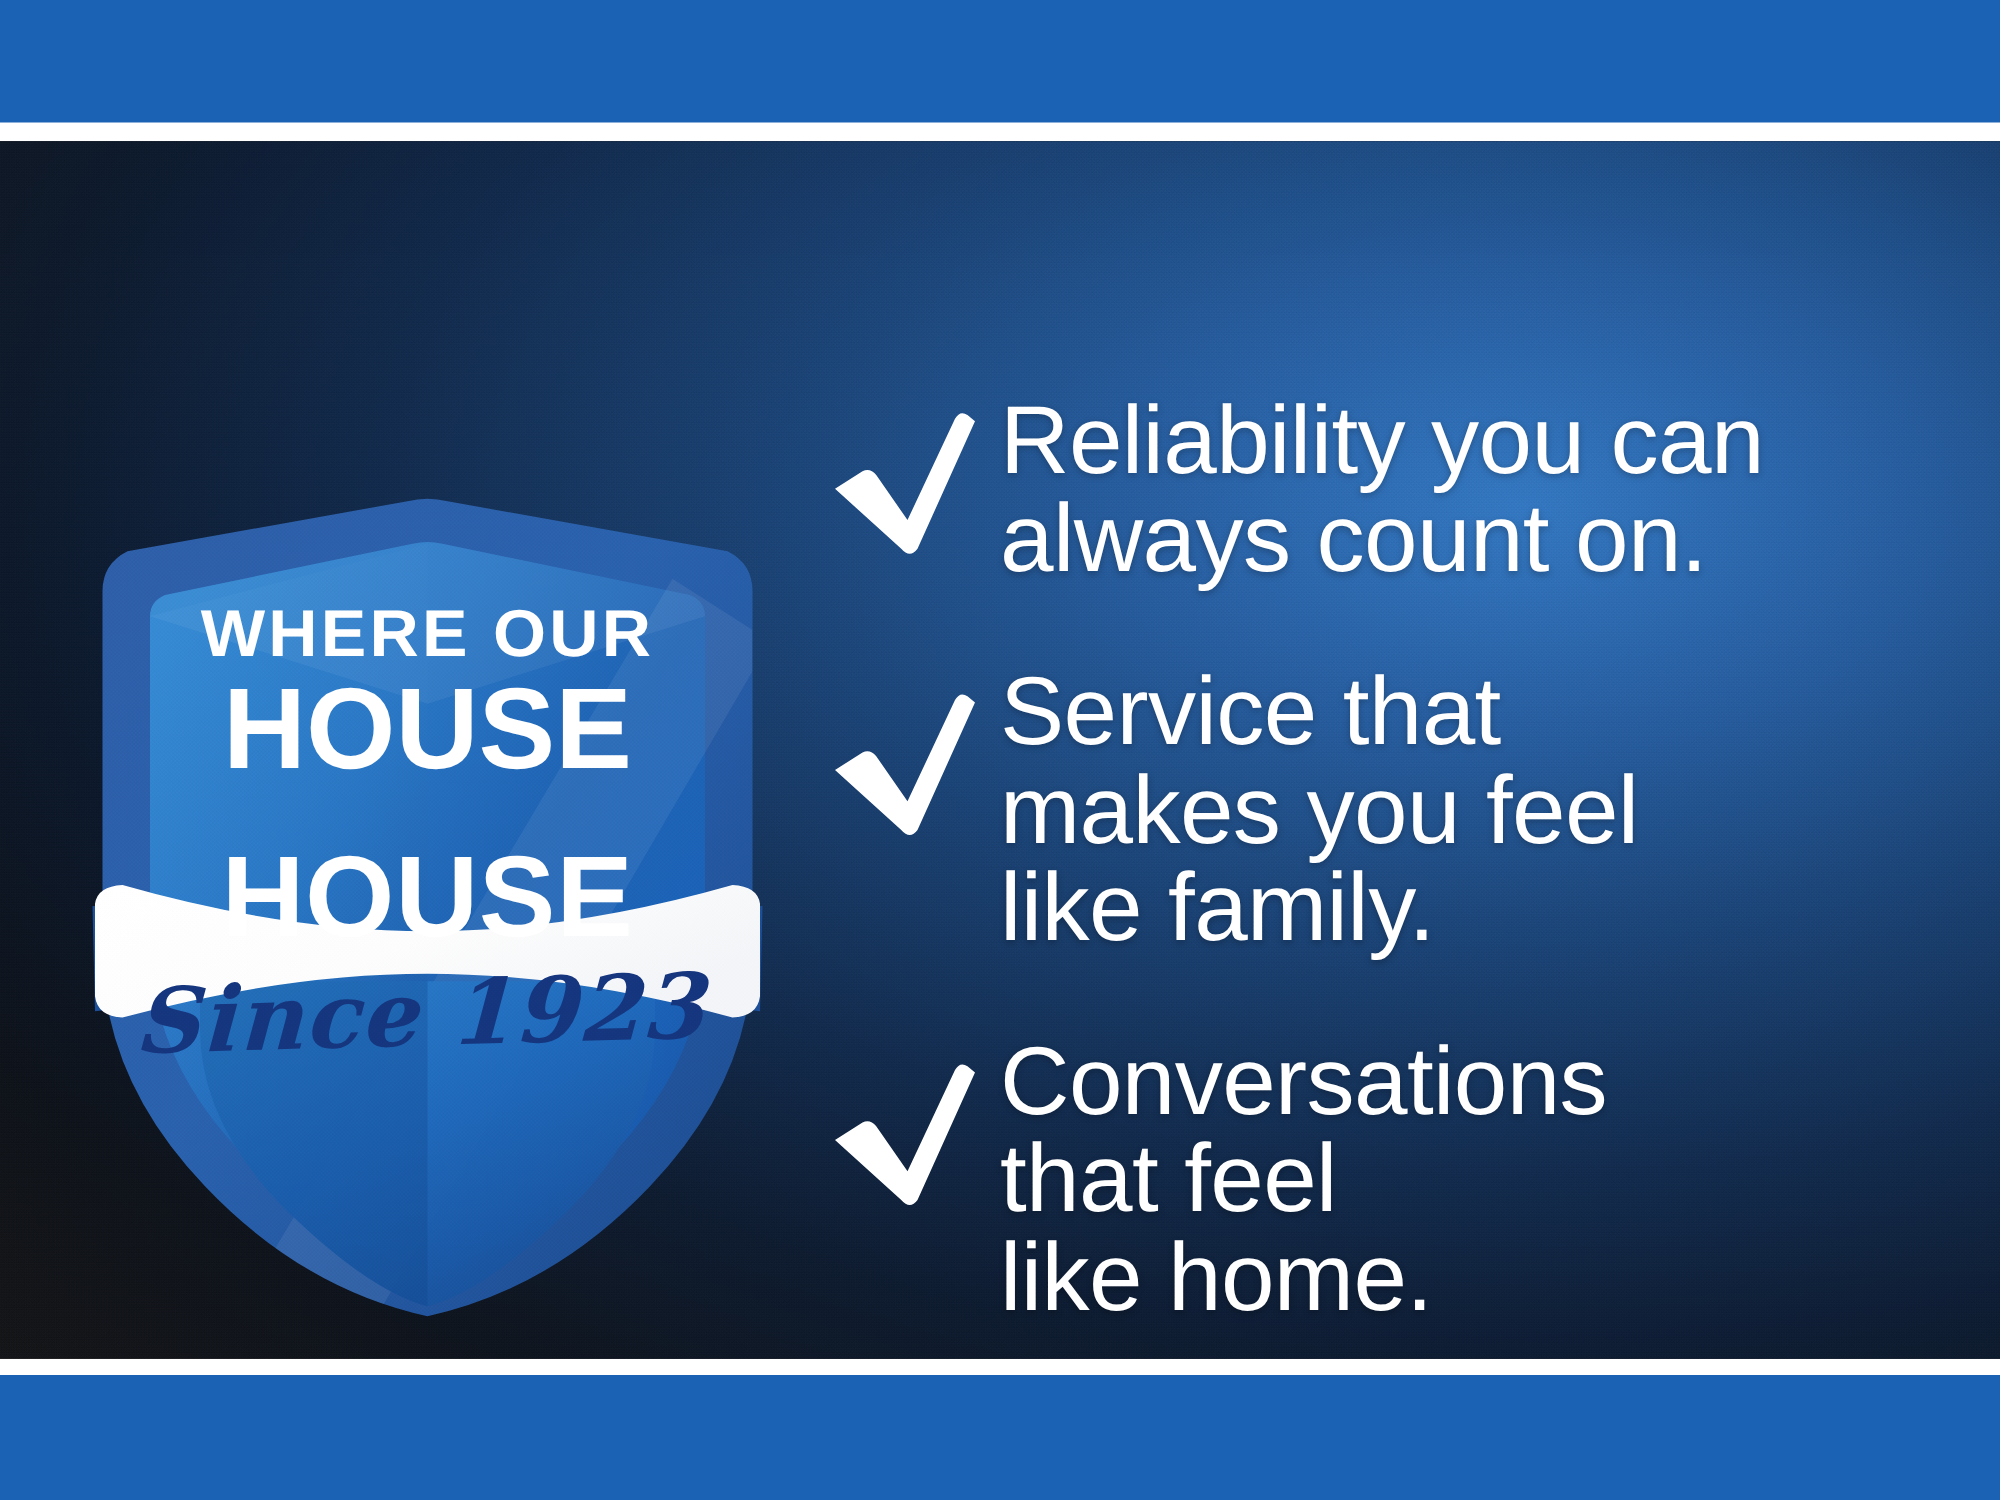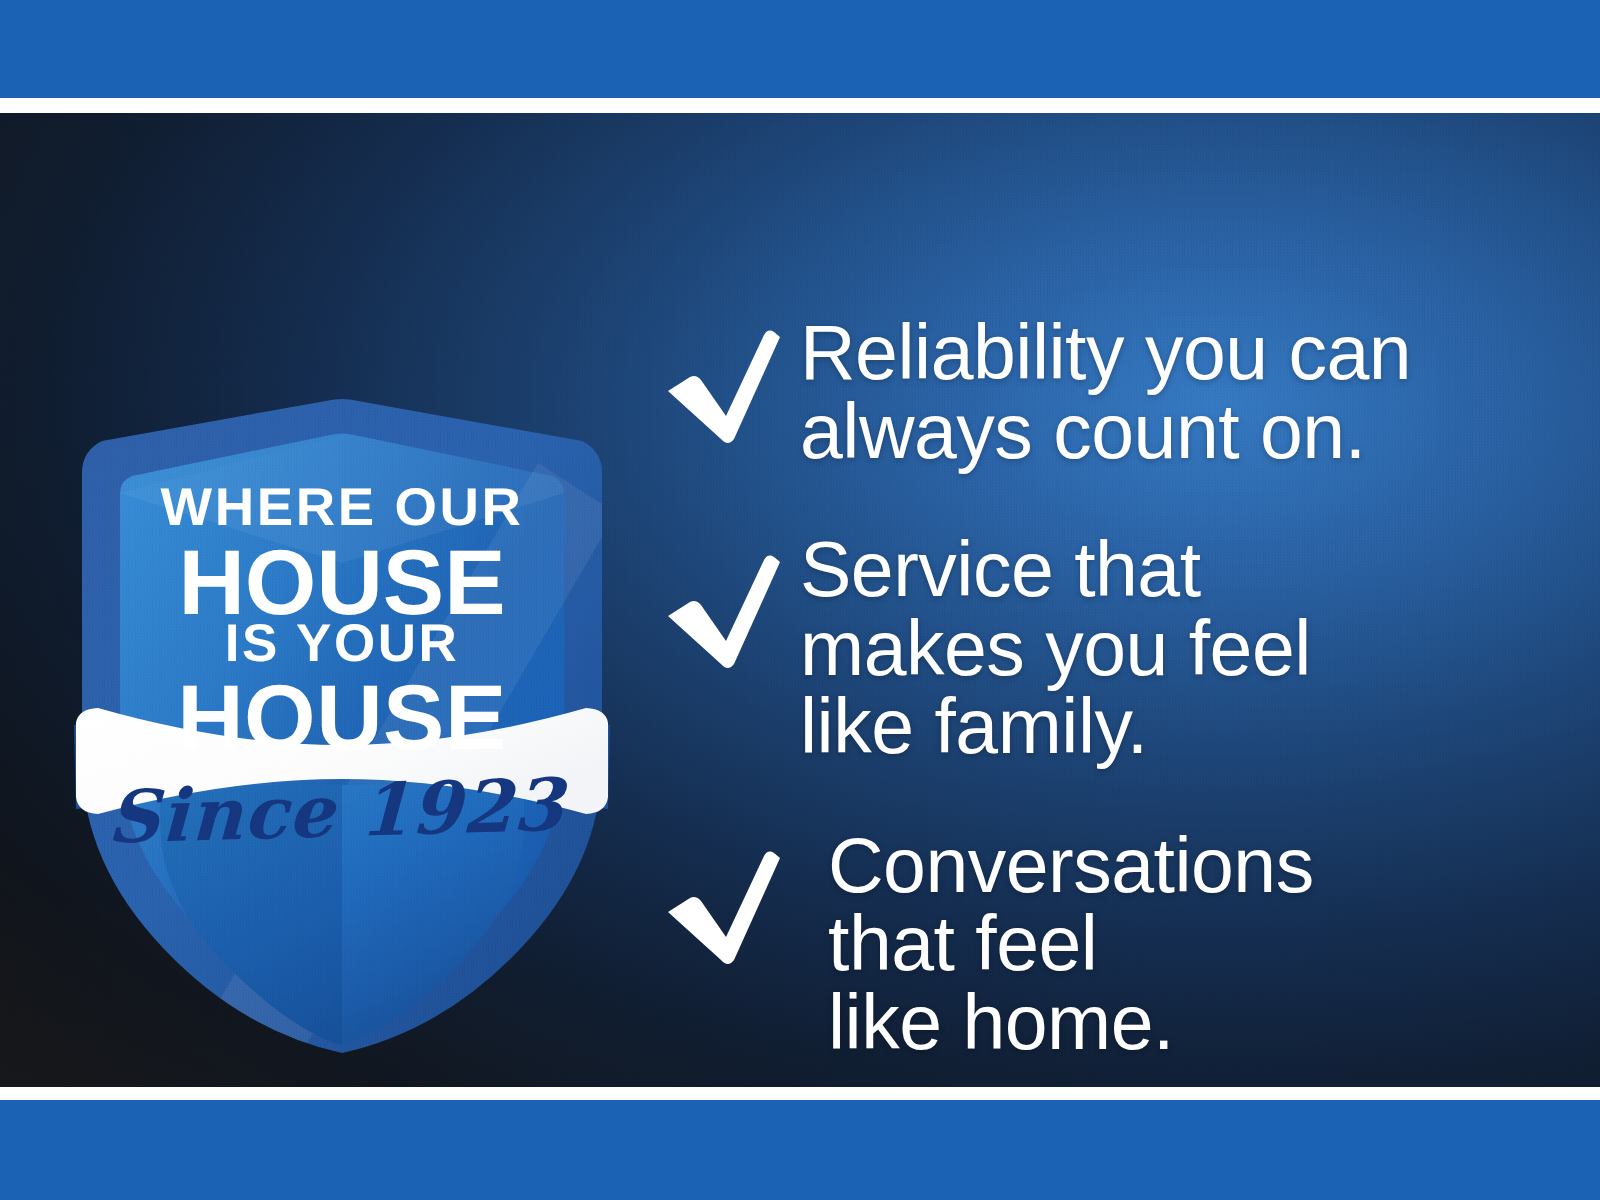--- a/index.html
+++ b/index.html
@@ -170,21 +170,21 @@
     font-family: "Liberation Sans", sans-serif;
     font-weight: normal;
     font-size: 77px;
     line-height: 1.02;
     letter-spacing: -0.5px;
     white-space: pre-line;
     text-shadow: 0 2px 6px rgba(0,0,0,.25);
   }
   #feature-1 .check-icon { padding-top: 14px; }
   #feature-2 { margin-top: 60px; }
-  #feature-3 { margin-top: 60px; gap: 28px; }
+  #feature-3 { margin-top: 60px; }
   #feature-2 .check-icon, #feature-3 .check-icon { padding-top: 22px; }
 </style>
 </head>
 <body>
 
 <div id="poster">
 
   <div id="top-bar" class="bar"></div>
   <div id="bottom-bar" class="bar"></div>
 
@@ -289,21 +289,20 @@
                    Q 538 420 518 421
                    Q 388 386 274 386
                    Q 160 386 30 421
                    Q 10 420 8 404
                    Z" fill="url(#gRibbon)"></path>
         </g>
       </svg>
 
       <div class="shield-text" id="line-where-our">WHERE OUR</div>
       <div class="shield-text" id="line-house-1">HOUSE</div>
-      <div class="shield-text" id="line-is-your">IS YOUR</div>
       <div class="shield-text" id="line-house-2">HOUSE</div>
       <div id="line-since">Since 1923</div>
     </div>
 
     <div id="features">
 
       <div class="feature" id="feature-1">
         <div class="check-icon">
           <svg width="122" height="118" viewBox="0 0 122 118" xmlns="http://www.w3.org/2000/svg">
             <path d="M 8 64

